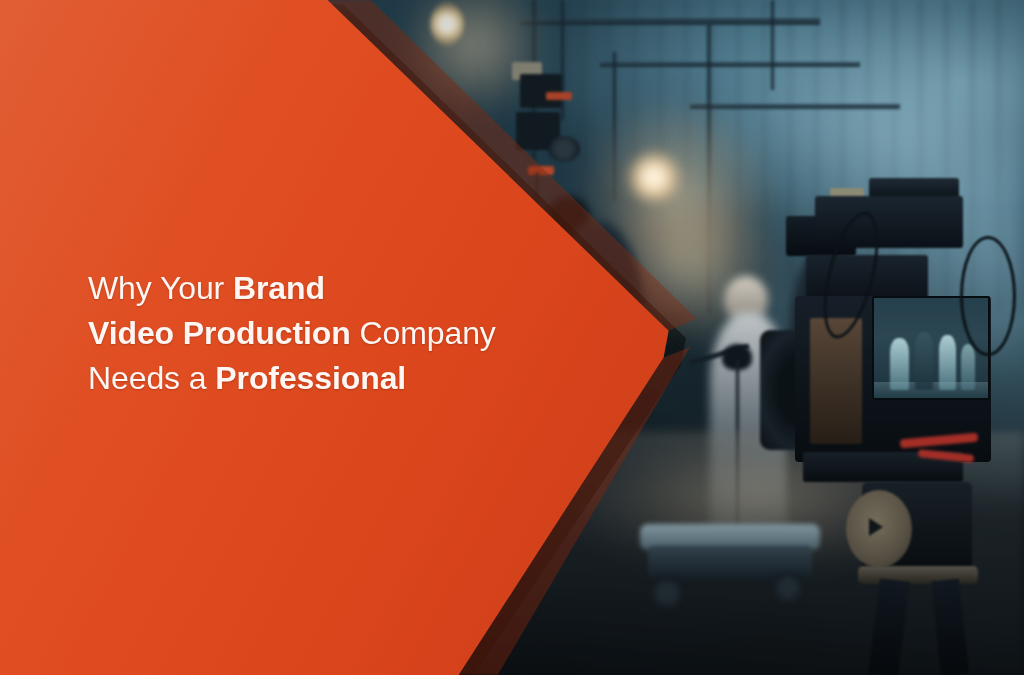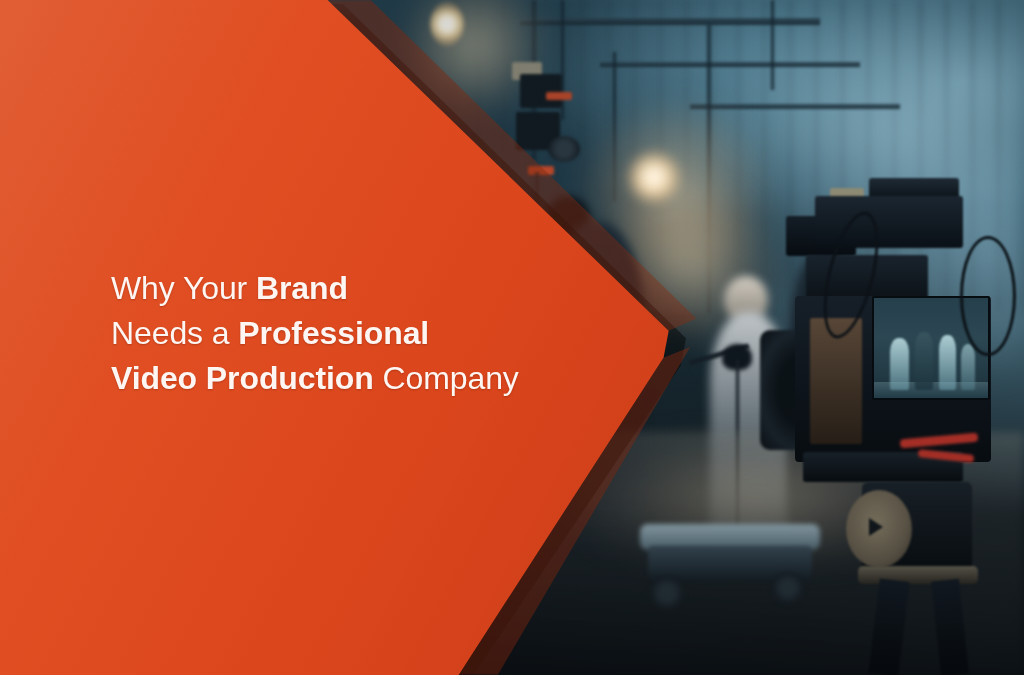--- a/index.html
+++ b/index.html
@@ -242,21 +242,21 @@
     left:88px;
     top:266px;
     width:520px;
     color:#fdf6f2;
     font-size:32px;
     line-height:45px;
     letter-spacing:-0.1px;
     font-weight:600;
     text-shadow:0 1px 2px rgba(90,20,5,0.30);
   }
-  .headline .ln { display:block; white-space:nowrap;margin-left:23px; }
+  .headline .ln { display:block; white-space:nowrap; }
   .headline b { font-weight:800; }
   .headline .lt { font-weight:500; }
 </style>
 </head>
 <body>
 
 <div id="banner">
 
   <div class="photo">
 
@@ -350,20 +350,20 @@
     <div class="edge-sheen"></div>
     <div class="edge-strip"></div>
     <div class="edge-strip2"></div>
   </div>
 
   <h1 class="headline">
     <span class="ln">
       <span class="lt">Why Your </span><b>Brand</b>
     </span>
     <span class="ln">
+      <b>Video Production</b><span class="lt"> Company</span>
+    </span>
+    <span class="ln">
       <span class="lt">Needs a </span><b>Professional</b>
     </span>
-    <span class="ln">
-      <b>Video Production</b><span class="lt"> Company</span>
-    </span>
   </h1>
 
 </div>
 
 </body></html>

